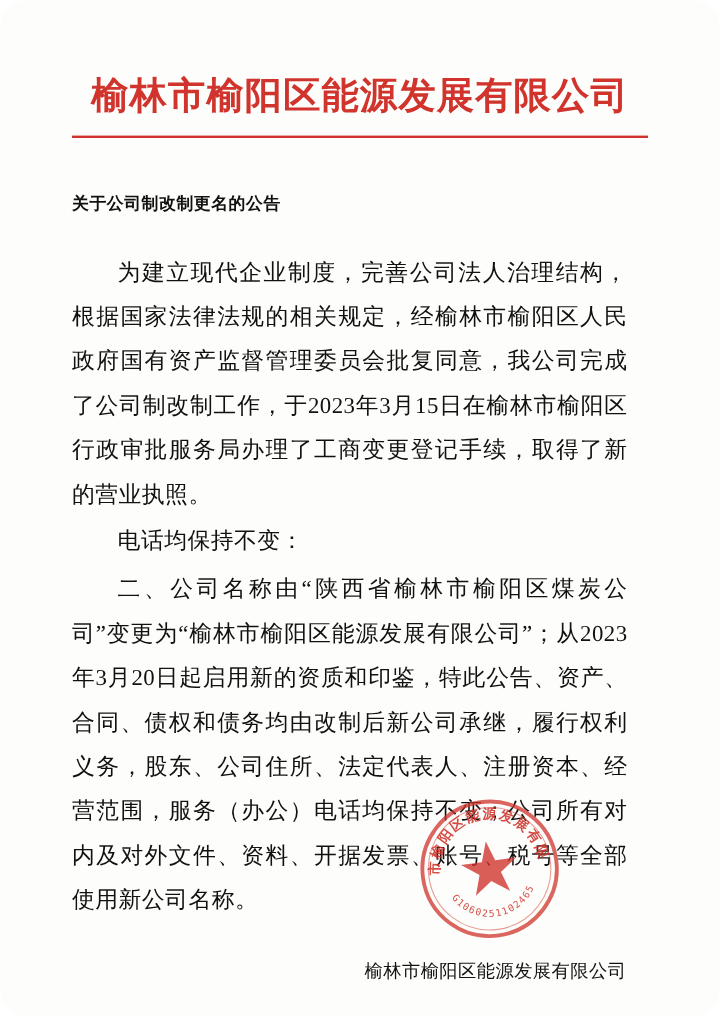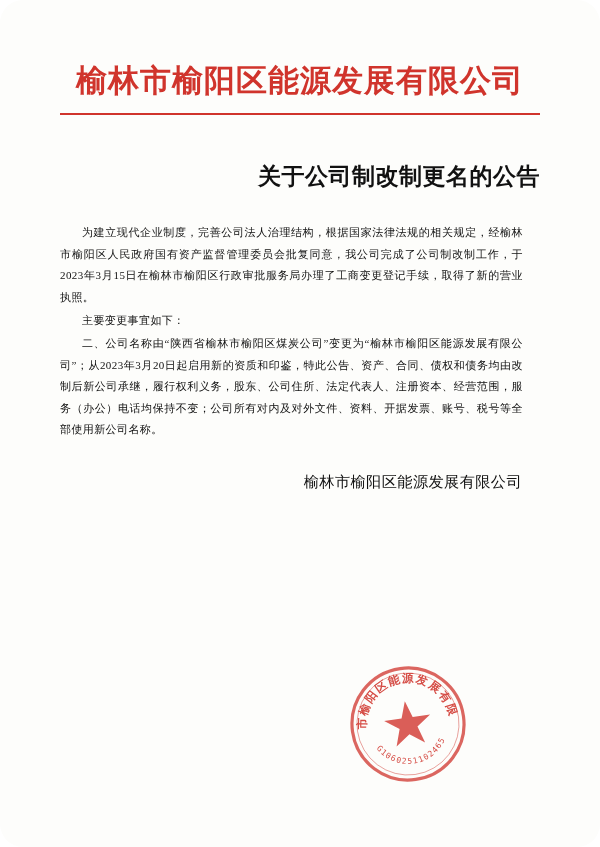--- a/index.html
+++ b/index.html
@@ -36,31 +36,31 @@
     line-height: 1.2;
     padding-bottom: 14px;
   }
   .red-rule {
     border: none;
     border-top: 2.5px solid #d0342c;
     margin: 0 0 0 0;
     height: 0;
   }
   .doc-subtitle {
-    text-align: right;
-    font-size: 23px;
+    text-align: left;
+    font-size: 14px;
     font-weight: bold;
     letter-spacing: 0.5px;
     color: #111;
     margin-top: 46px;
     margin-bottom: 30px;
     font-family: "DejaVu Serif", "Liberation Serif", serif;
   }
   .body-text p {
-    font-size: 11px;
+    font-size: 19px;
     line-height: 1.95;
     color: #111;
     margin: 0 17px 2px 0;
     text-align: justify;
     text-justify: inter-ideograph;
     text-indent: 2em;
     letter-spacing: 0.4px;
   }
   .signature-block {
     margin-top: 26px;
@@ -93,21 +93,21 @@
 <div class="page">
   <div class="inner">
 
     <div class="company-title">榆林市榆阳区能源发展有限公司</div>
     <hr class="red-rule">
 
     <div class="doc-subtitle">关于公司制改制更名的公告</div>
 
     <div class="body-text">
       <p>为建立现代企业制度，完善公司法人治理结构，根据国家法律法规的相关规定，经榆林市榆阳区人民政府国有资产监督管理委员会批复同意，我公司完成了公司制改制工作，于2023年3月15日在榆林市榆阳区行政审批服务局办理了工商变更登记手续，取得了新的营业执照。</p>
-      <p>主要变更事宜如下：</p>
+      <p>电话均保持不变：</p>
       <p>二、公司名称由“陕西省榆林市榆阳区煤炭公司”变更为“榆林市榆阳区能源发展有限公司”；从2023年3月20日起启用新的资质和印鉴，特此公告、资产、合同、债权和债务均由改制后新公司承继，履行权利义务，股东、公司住所、法定代表人、注册资本、经营范围，服务（办公）电话均保持不变；公司所有对内及对外文件、资料、开据发票、账号、税号等全部使用新公司名称。</p>
     </div>
 
     <div class="signature-block">
       <div class="sig-line">榆林市榆阳区能源发展有限公司</div>
     </div>
 
   </div>
 
   <div class="seal">

